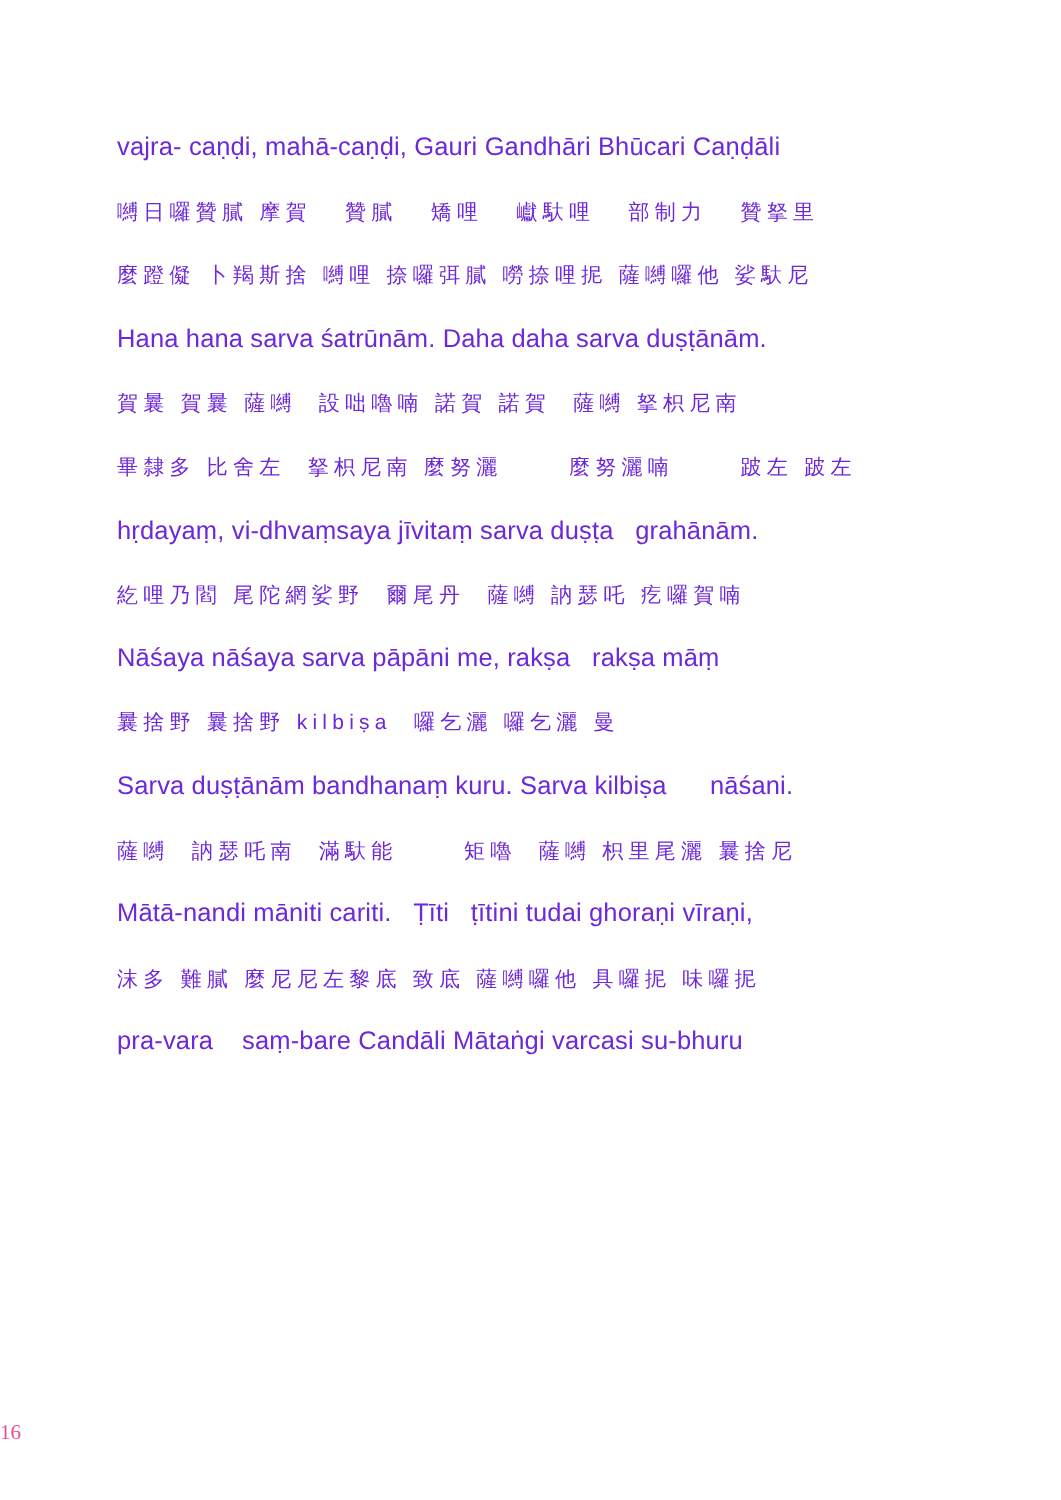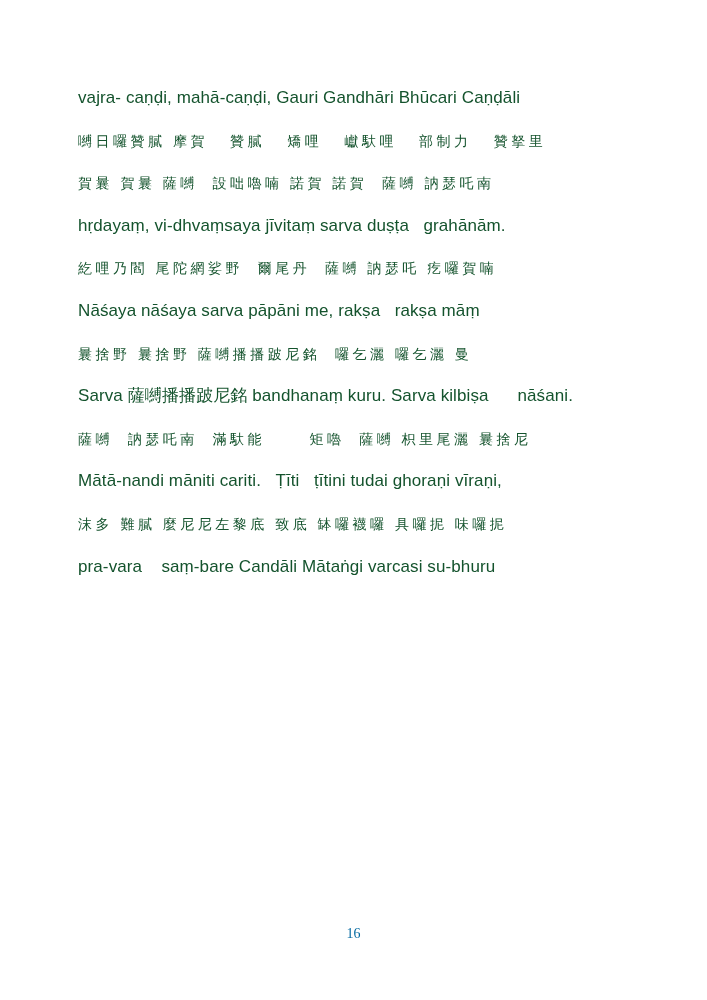--- a/index.html
+++ b/index.html
@@ -17,55 +17,58 @@
   .content {
     position: absolute;
     left: 78px;
     top: 77px;
     width: 580px;
   }
   .line {
     height: 42.6px;
     line-height: 42.6px;
     white-space: pre;
-    color: #14532d;
+    color: #6d28d9;
   }
   .roman {
     font-family: "Liberation Sans", sans-serif;
     font-size: 17px;
     letter-spacing: 0.1px;
   }
   .cjk {
     font-family: Liberation Sans, sans-serif;
     font-size: 14px;
     letter-spacing: 3.5px;
   }
   .pagenum {
     position: absolute;
-    top: 926px;
+    top: 948px;
     left: 0;
     width: 707px;
-    text-align: center;
+    text-align: left;
     font-family: "Liberation Serif", serif;
     font-size: 14px;
-    color: #0369a1;
+    color: #ec4899;
   }
 </style>
 </head>
 <body>
 
 <div class="page">
   <div class="content">
     <div class="line roman">vajra- caṇḍi, mahā-caṇḍi, Gauri Gandhāri Bhūcari Caṇḍāli</div>
     <div class="line cjk">嚩日囉贊膩 摩賀   贊膩   矯哩   巘馱哩   部制力   贊拏里</div>
-    <div class="line cjk">賀曩 賀曩 薩嚩  設咄嚕喃 諾賀 諾賀  薩嚩 訥瑟吒南</div>
+    <div class="line cjk">麼蹬儗 卜羯斯捨 嚩哩 捺囉弭膩 嘮捺哩抳 薩嚩囉他 娑馱尼</div>
+    <div class="line roman">Hana hana sarva śatrūnām. Daha daha sarva duṣṭānām.</div>
+    <div class="line cjk">賀曩 賀曩 薩嚩  設咄嚕喃 諾賀 諾賀  薩嚩 拏枳尼南</div>
+    <div class="line cjk">畢隸多 比舍左  拏枳尼南 麼努灑      麼努灑喃      跛左 跛左</div>
     <div class="line roman">hṛdayaṃ, vi-dhvaṃsaya jīvitaṃ sarva duṣṭa   grahānām.</div>
     <div class="line cjk">紇哩乃閻 尾陀網娑野  爾尾丹  薩嚩 訥瑟吒 疙囉賀喃</div>
     <div class="line roman">Nāśaya nāśaya sarva pāpāni me, rakṣa   rakṣa māṃ</div>
-    <div class="line cjk">曩捨野 曩捨野 薩嚩播播跛尼銘  囉乞灑 囉乞灑 曼</div>
-    <div class="line roman">Sarva 薩嚩播播跛尼銘 bandhanaṃ kuru. Sarva kilbiṣa      nāśani.</div>
+    <div class="line cjk">曩捨野 曩捨野 kilbiṣa  囉乞灑 囉乞灑 曼</div>
+    <div class="line roman">Sarva duṣṭānām bandhanaṃ kuru. Sarva kilbiṣa      nāśani.</div>
     <div class="line cjk">薩嚩  訥瑟吒南  滿馱能      矩嚕  薩嚩 枳里尾灑 曩捨尼</div>
     <div class="line roman">Mātā-nandi māniti cariti.   Ṭīti   ṭītini tudai ghoraṇi vīraṇi,</div>
-    <div class="line cjk">沫多 難膩 麼尼尼左黎底 致底 缽囉襪囉 具囉抳 味囉抳</div>
+    <div class="line cjk">沫多 難膩 麼尼尼左黎底 致底 薩嚩囉他 具囉抳 味囉抳</div>
     <div class="line roman">pra-vara    saṃ-bare Candāli Mātaṅgi varcasi su-bhuru</div>
   </div>
   <div class="pagenum">16</div>
 </div>
 
 </body></html>

